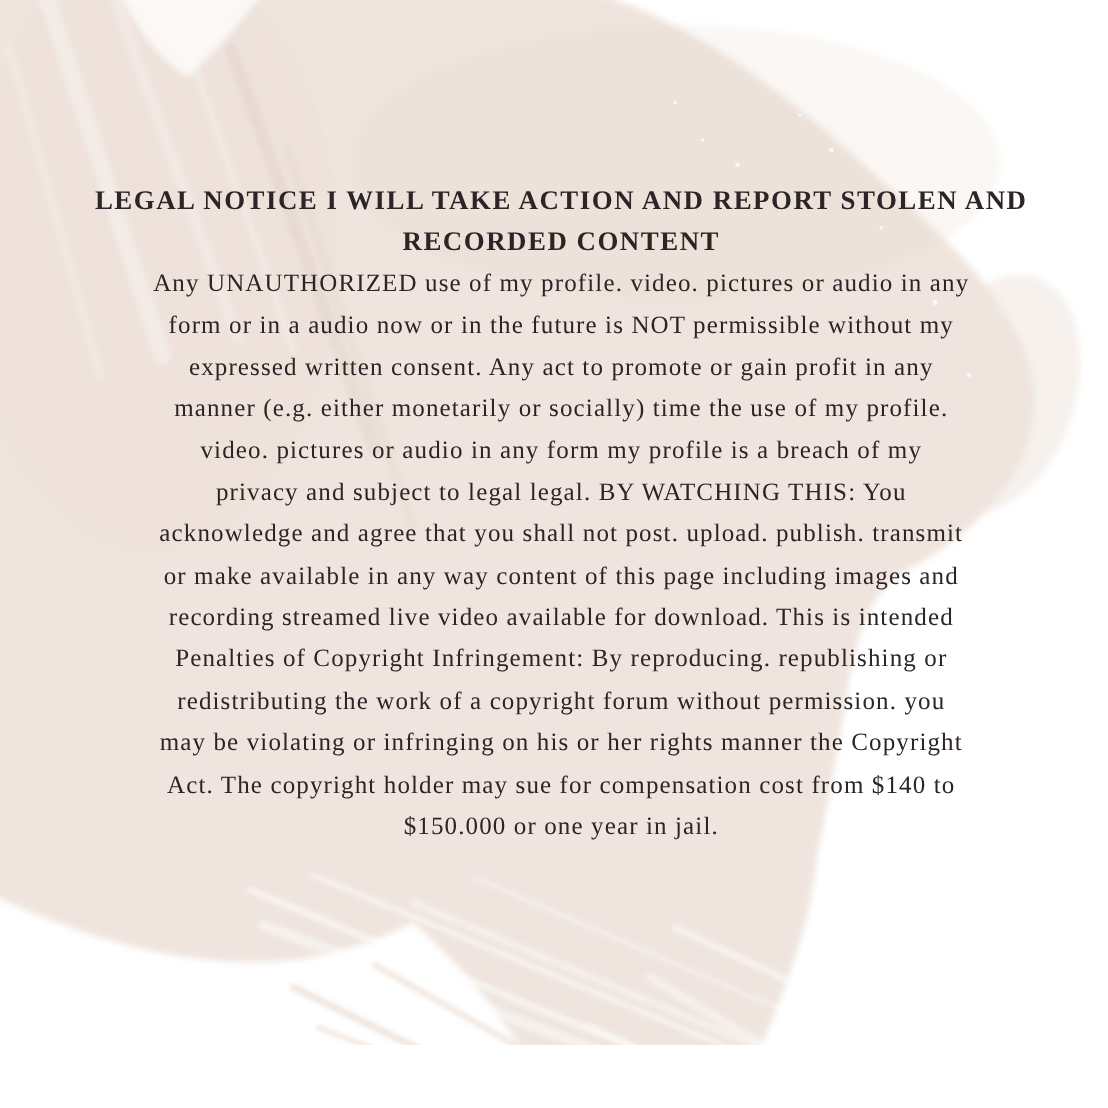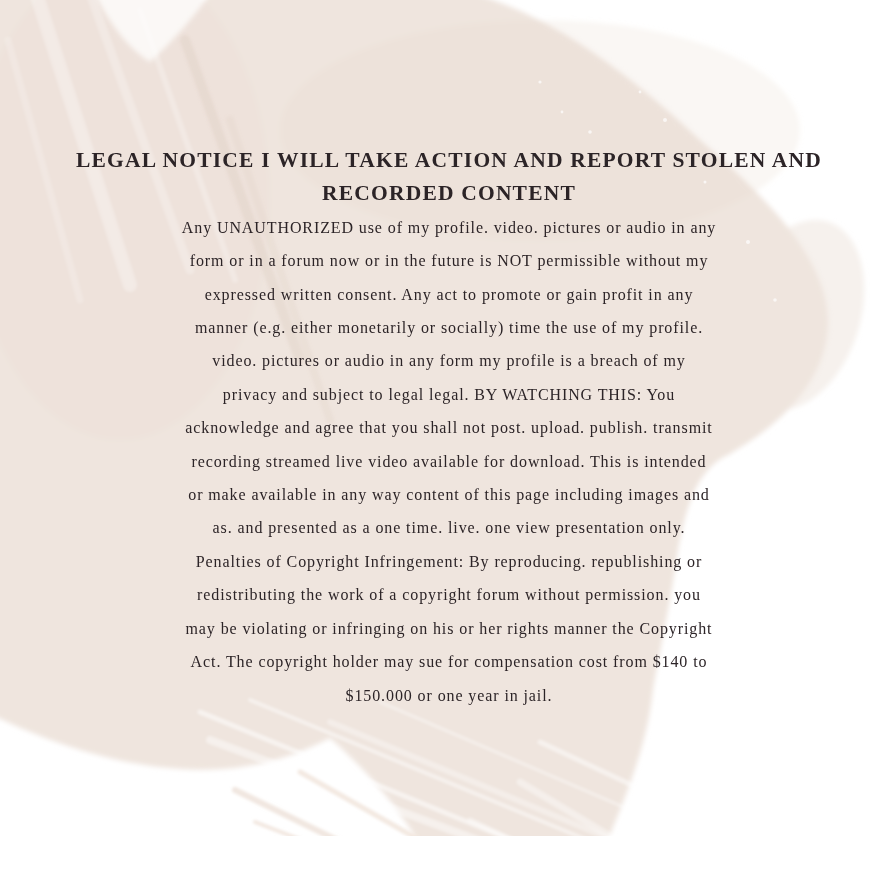--- a/index.html
+++ b/index.html
@@ -33,21 +33,21 @@
     color: #2c2427;
   }
   .title-line {
     font-size: 21.5px;
     line-height: 33.4px;
     letter-spacing: 1.2px;
     font-weight: 600;
     white-space: nowrap;
   }
   .body-line {
-    font-size: 16px;
+    font-size: 20px;
     line-height: 33.4px;
     letter-spacing: 0.9px;
     font-weight: 400;
     white-space: nowrap;
   }
 </style>
 </head>
 <body>
 
 <div class="canvas">
@@ -119,29 +119,28 @@
       <circle cx="748" cy="242" r="2.0"></circle>
       <circle cx="775" cy="300" r="1.8"></circle>
       <circle cx="640" cy="92" r="1.4"></circle>
     </g>
   </svg>
 
   <div class="notice">
     <div class="title-line">LEGAL NOTICE I WILL TAKE ACTION AND REPORT STOLEN AND</div>
     <div class="title-line">RECORDED CONTENT</div>
     <div class="body-line">Any UNAUTHORIZED use of my profile. video. pictures or audio in any</div>
-    <div class="body-line">form or in a forum now or in the future is NOT permissible without my</div>
+    <div class="body-line">form or in a audio now or in the future is NOT permissible without my</div>
     <div class="body-line">expressed written consent. Any act to promote or gain profit in any</div>
     <div class="body-line">manner (e.g. either monetarily or socially) time the use of my profile.</div>
     <div class="body-line">video. pictures or audio in any form my profile is a breach of my</div>
     <div class="body-line">privacy and subject to legal legal. BY WATCHING THIS: You</div>
     <div class="body-line">acknowledge and agree that you shall not post. upload. publish. transmit</div>
+    <div class="body-line">or make available in any way content of this page including images and</div>
     <div class="body-line">recording streamed live video available for download. This is intended</div>
-    <div class="body-line">or make available in any way content of this page including images and</div>
-    <div class="body-line">as. and presented as a one time. live. one view presentation only.</div>
     <div class="body-line">Penalties of Copyright Infringement: By reproducing. republishing or</div>
     <div class="body-line">redistributing the work of a copyright forum without permission. you</div>
     <div class="body-line">may be violating or infringing on his or her rights manner the Copyright</div>
     <div class="body-line">Act. The copyright holder may sue for compensation cost from $140 to</div>
     <div class="body-line">$150.000 or one year in jail.</div>
   </div>
 
 </div>
 
 </body></html>

